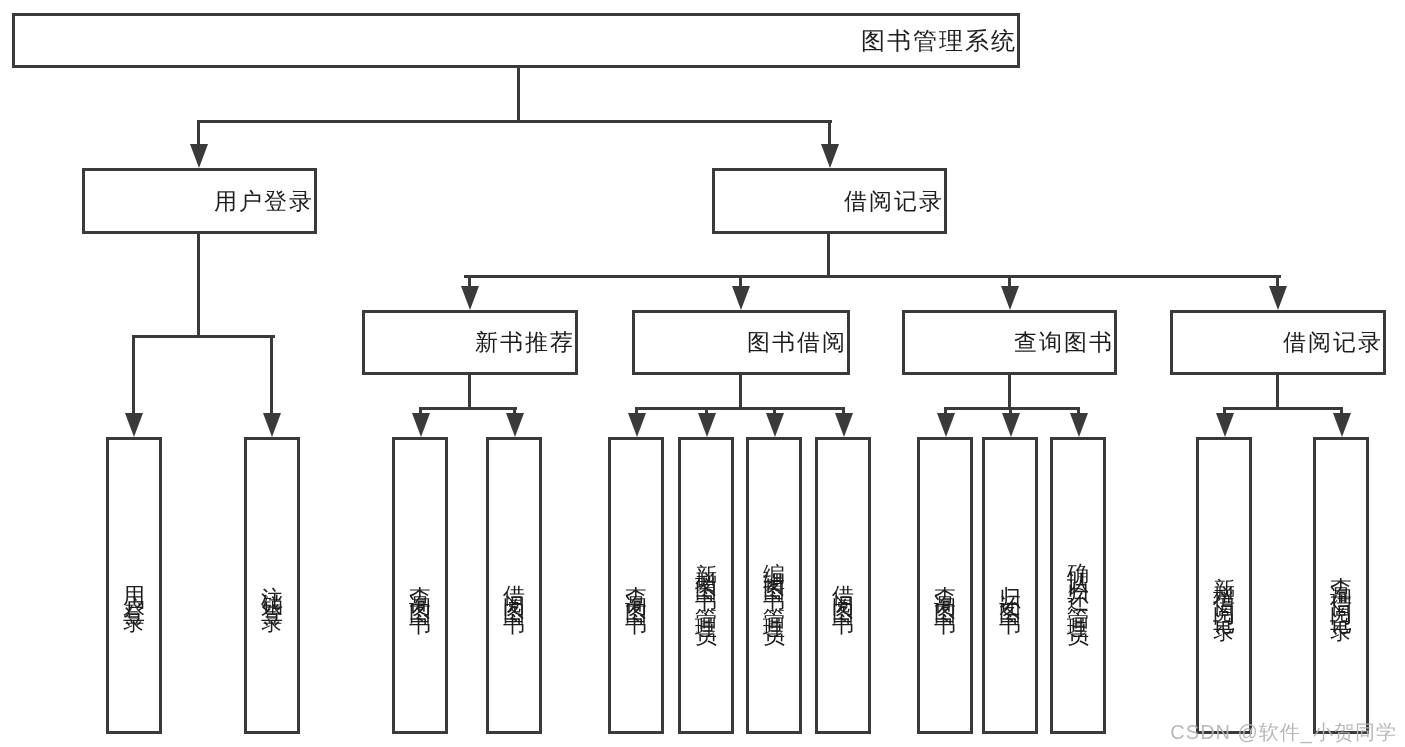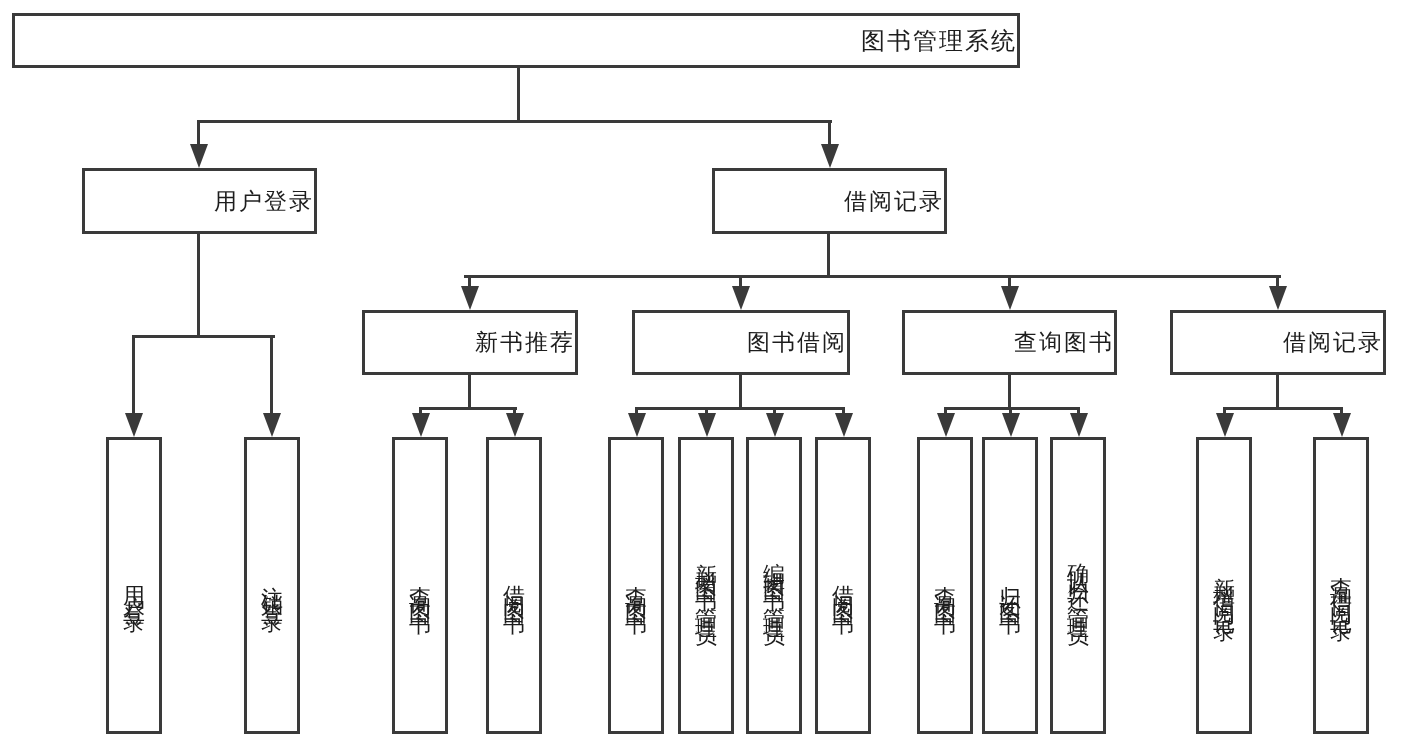--- a/index.html
+++ b/index.html
@@ -198,14 +198,15 @@
     <span class="vtext">确认归还（管理员）</span>
   </div>
 
   <div class="col" style="left:1196px;">
     <span class="vtext">新增借阅记录</span>
   </div>
   <div class="col" style="left:1313px;">
     <span class="vtext">查询借阅记录</span>
   </div>
 
+  <div class="watermark">CSDN @软件_小贺同学</div>
 
 </div>
 
 </body></html>

